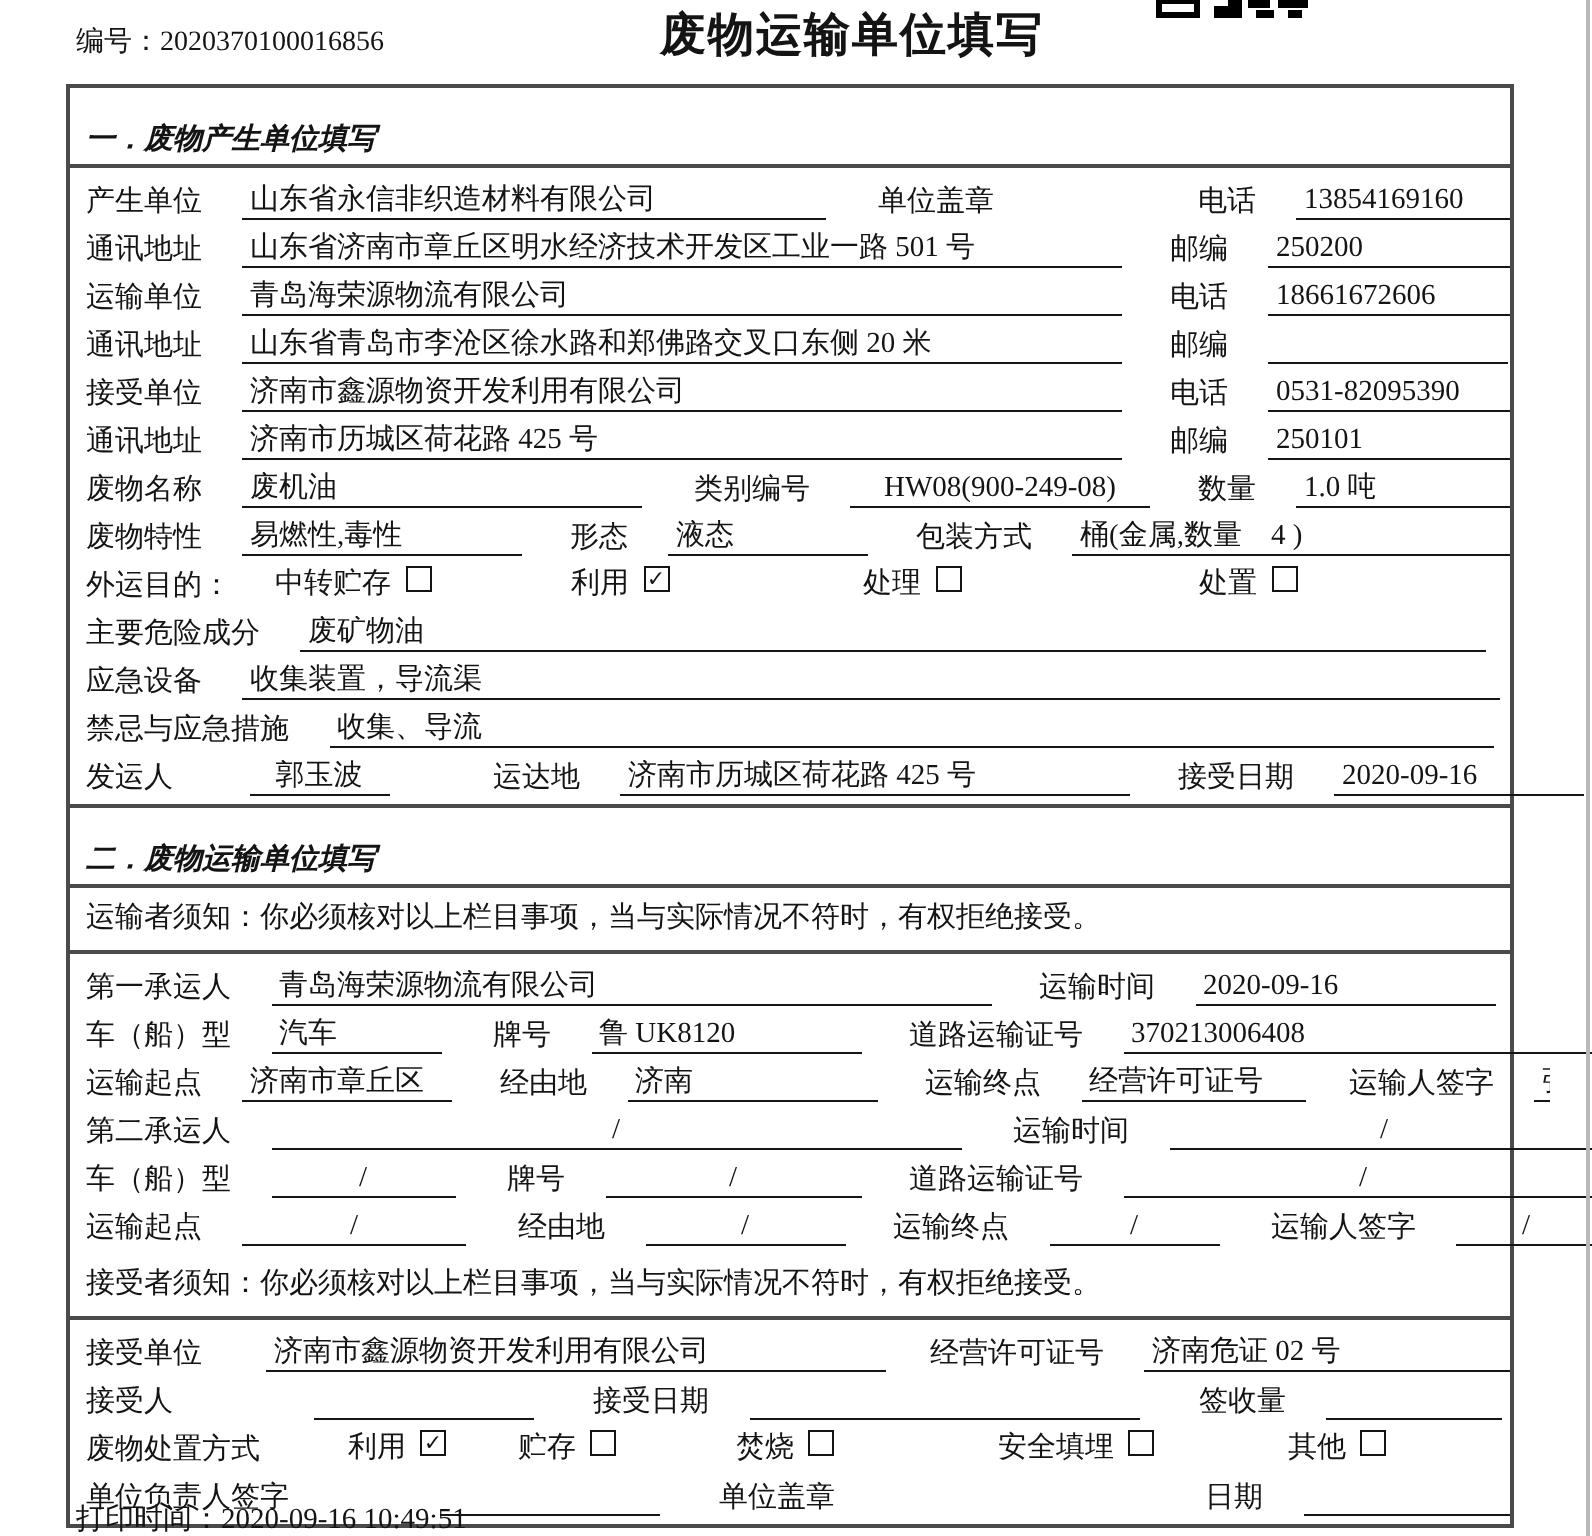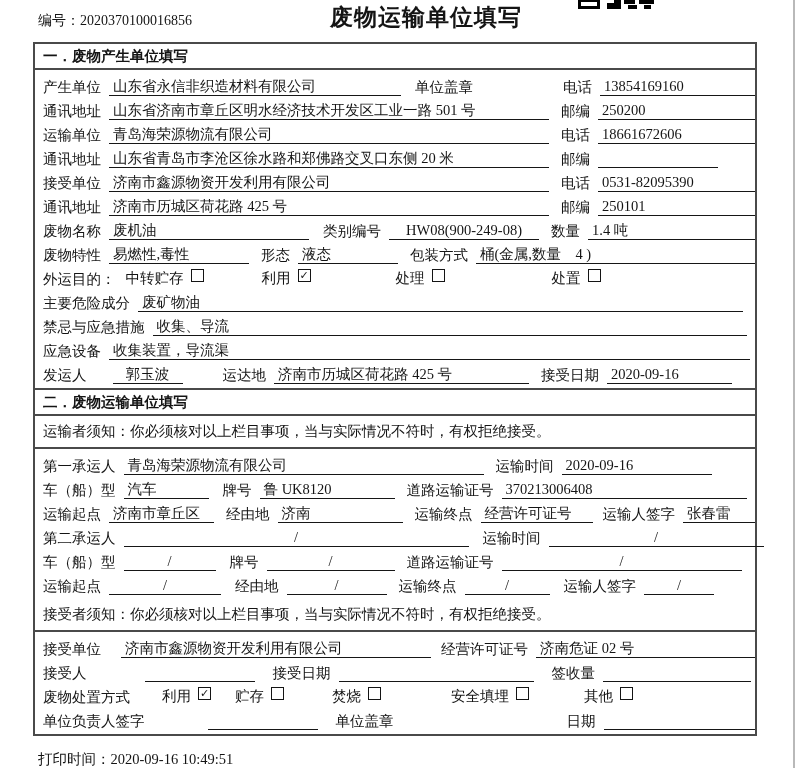--- a/index.html
+++ b/index.html
@@ -6,25 +6,25 @@
   body{width:796px;height:768px;background:#fff;position:relative;overflow:hidden;
        font-family:"Liberation Serif","DejaVu Serif",serif;color:#141414;font-size:14.5px;}
   .page-edge{position:absolute;right:1px;top:0;width:2px;height:768px;background:#b9b9b9;}
   .hdr{position:relative;height:42px;}
   .serial{position:absolute;left:38px;top:12px;font-size:14px;white-space:nowrap;text-align:right;}
   .title{position:absolute;left:330px;top:2px;font-size:23px;font-weight:700;letter-spacing:1px;
          font-family:"Liberation Sans","DejaVu Sans",sans-serif;white-space:nowrap;}
   .qr{position:absolute;left:578px;top:0;}
   .form{position:absolute;left:33px;top:42px;width:724px;box-sizing:border-box;border:2px solid #4a4a4a;background:#fff;}
   .sec-h{font-weight:700;font-family:"Liberation Sans","DejaVu Sans",sans-serif;font-size:14.5px;
-         padding:3px 8px 3px;line-height:18px;border-bottom:2px solid #4a4a4a;white-space:nowrap;}
+         padding:17px 8px 3px;line-height:18px;border-bottom:2px solid #4a4a4a;white-space:nowrap;font-style:italic;}
   .bt{border-top:2px solid #4a4a4a;}
   .notice{padding:6px 8px 7px;line-height:18px;border-bottom:2px solid #4a4a4a;white-space:nowrap;}
   .rows{padding:2px 0 4px;}
-  .row{display:flex;align-items:flex-end;height:24px;padding-left:8px;padding-right:0;white-space:nowrap;}
+  .row{display:flex;align-items:flex-end;height:24px;padding-left:8px;padding-right:0;white-space:nowrap;gap:12px;}
   .lbl{flex:none;margin-right:8px;line-height:18px;}
   .val{border-bottom:1px solid #161616;padding:0 4px;line-height:17px;min-height:17px;box-sizing:border-box;
        flex:none;overflow:hidden;}
   .fill{flex:1 1 auto;}
   .c{text-align:center;}
   .opt{display:flex;align-items:flex-start;line-height:18px;margin-bottom:1px;}
   .cb{width:13px;height:13px;border:1.5px solid #141414;margin-left:7px;display:flex;align-items:center;
       justify-content:center;font-size:11px;line-height:1;font-family:"DejaVu Sans",sans-serif;box-sizing:border-box;}
   .footer{position:absolute;left:38px;top:750px;font-size:14.5px;white-space:nowrap;}
 </style>
@@ -90,21 +90,21 @@
       <span class="val" style="width:440px">济南市历城区荷花路 425 号</span>
       <span class="lbl" style="margin-left:12px">邮编</span>
       <span class="val fill">250101</span>
     </div>
     <div class="row">
       <span class="lbl">废物名称</span>
       <span class="val" style="width:200px">废机油</span>
       <span class="lbl" style="margin-left:14px">类别编号</span>
       <span class="val c" style="width:150px">HW08(900-249-08)</span>
       <span class="lbl" style="margin-left:12px">数量</span>
-      <span class="val fill">1.4 吨</span>
+      <span class="val fill">1.0 吨</span>
     </div>
     <div class="row">
       <span class="lbl">废物特性</span>
       <span class="val" style="width:140px">易燃性,毒性</span>
       <span class="lbl" style="margin-left:12px">形态</span>
       <span class="val" style="width:100px">液态</span>
       <span class="lbl" style="margin-left:12px">包装方式</span>
       <span class="val fill">桶(金属,数量　4 )</span>
     </div>
     <div class="row">
@@ -124,26 +124,26 @@
       <span class="opt" style="margin-left:107px">
         <span>处置</span>
         <span class="cb"></span>
       </span>
     </div>
     <div class="row">
       <span class="lbl">主要危险成分</span>
       <span class="val fill" style="margin-right:12px">废矿物油</span>
     </div>
     <div class="row">
+      <span class="lbl">应急设备</span>
+      <span class="val fill" style="margin-right:5px">收集装置，导流渠</span>
+    </div>
+    <div class="row">
       <span class="lbl">禁忌与应急措施</span>
       <span class="val fill" style="margin-right:8px">收集、导流</span>
-    </div>
-    <div class="row">
-      <span class="lbl">应急设备</span>
-      <span class="val fill" style="margin-right:5px">收集装置，导流渠</span>
     </div>
     <div class="row">
       <span class="lbl">发运人</span>
       <span class="val c" style="width:70px;margin-left:18px">郭玉波</span>
       <span class="lbl" style="margin-left:40px">运达地</span>
       <span class="val" style="width:255px">济南市历城区荷花路 425 号</span>
       <span class="lbl" style="margin-left:12px">接受日期</span>
       <span class="val" style="width:125px">2020-09-16</span>
     </div>
   </div>

